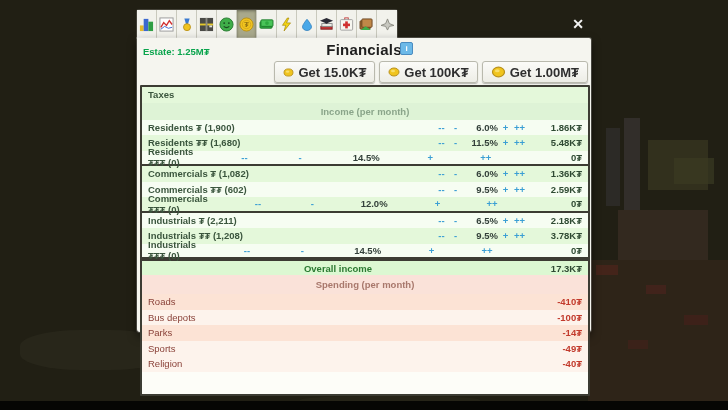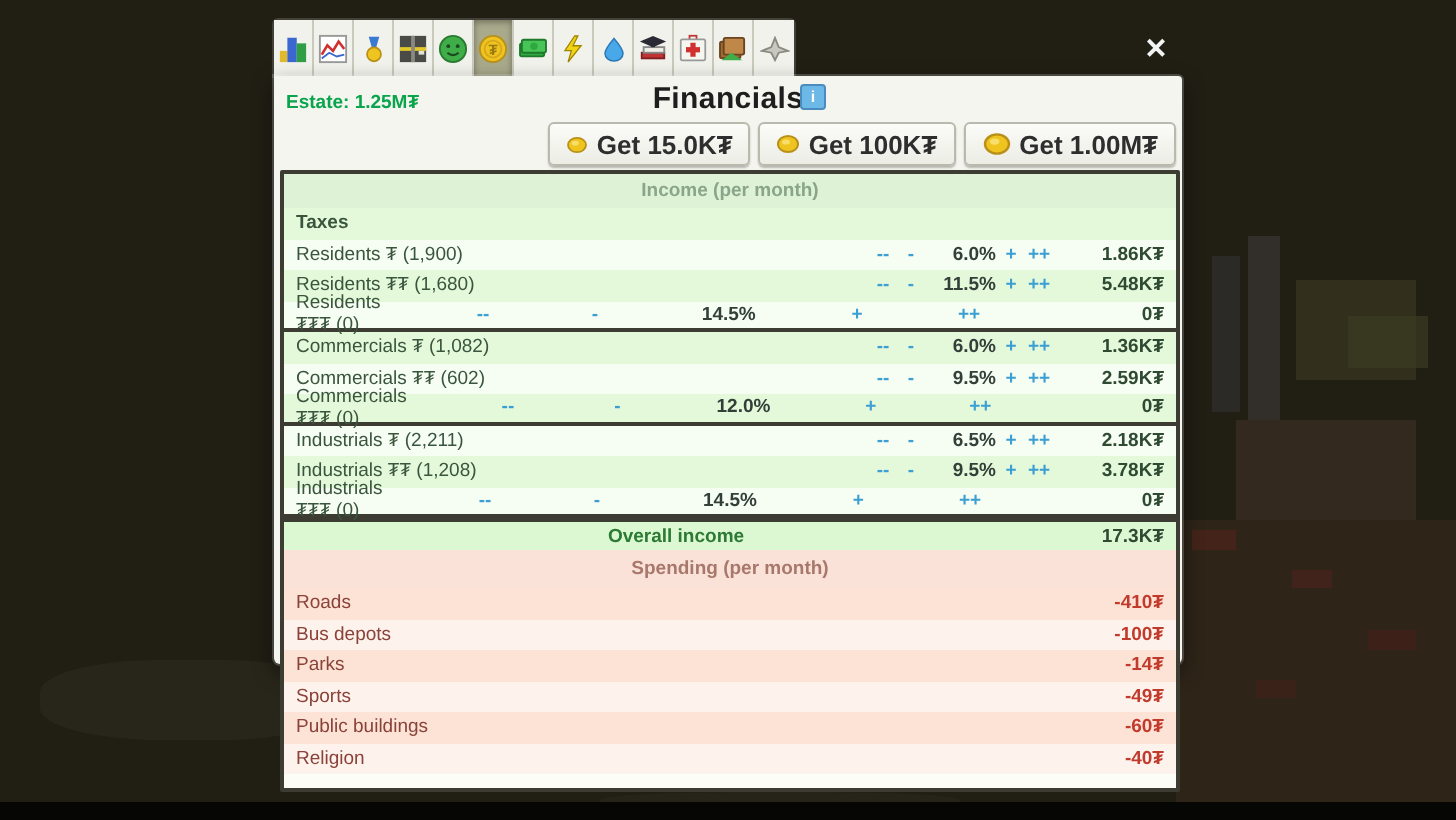--- a/index.html
+++ b/index.html
@@ -38,21 +38,21 @@
         box-shadow:0 1px 1px rgba(0,0,0,.25);cursor:pointer;}
 
   
   .fin-table{position:absolute;left:3px;top:47px;width:446px;height:307px;
              border:2px solid #3c3c33;border-radius:1px;overflow:hidden;background:#fdfdf8;}
   .row{display:flex;align-items:center;height:15.5px;font-size:9.5px;box-sizing:border-box;padding:0 6px;}
   .sec-header{height:17px;justify-content:center;font-weight:bold;}
   .inc-header{background:#def3d6;color:#8aa58a;}
   .sp-header{height:19px;background:#fae2d9;color:#a8786c;}
   .row-taxes{background:#e4f8da;color:#3a553d;font-weight:bold;height:15.5px;}
-  .inc-row .lbl{flex:1;color:#3a553d;}
+  .inc-row .lbl{flex:1;color:#3a553d;font-weight:bold;}
   .inc-row{color:#3a553d;}
   .inc-light{background:#f6fdf2;}
   .inc-green{background:#e4f8da;}
   .group-end{border-bottom:2px solid #3c3c33;gap:44px;}
   .ctrl{color:#3b9fd4;font-weight:bold;cursor:pointer;text-align:center;}
   .c-m2{width:17px;} .c-m1{width:11px;} .c-p1{width:11px;} .c-p2{width:17px;}
   .rate{width:37px;text-align:right;font-weight:bold;color:#33403a;padding-right:2px;}
   .amt{width:54px;text-align:right;font-weight:bold;color:#2f4a33;}
   .row-overall{background:#dcf8d2;color:#2c7a33;font-weight:bold;border-top:2px solid #3c3c33;height:16px;}
   .row-overall .lbl{flex:1;text-align:center;}
@@ -196,24 +196,24 @@
     <div class="mbtn">
       <svg width="15" height="12" viewBox="0 0 12 10">
           <ellipse cx="6" cy="5" rx="5" ry="4" fill="#f0c41e" stroke="#b8901a"></ellipse>
           <ellipse cx="5" cy="4" rx="2" ry="1.3" fill="#f8de6a"></ellipse>
         </svg>
       <span>Get 1.00M₮</span>
     </div>
   </div>
 
   <div class="fin-table">
-    <div class="row sec-header inc-header">Income (per month)</div>
     <div class="row row-taxes">
       <span>Taxes</span>
     </div>
+    <div class="row sec-header inc-header">Income (per month)</div>
     <div id="income-rows">
         <div class="row inc-row inc-light">
     <span class="lbl">Residents ₮ (1,900)</span>
     <span class="ctrl c-m2">--</span>
     <span class="ctrl c-m1">-</span>
     <span class="rate">6.0%</span>
     <span class="ctrl c-p1">+</span>
     <span class="ctrl c-p2">++</span>
     <span class="amt">1.86K₮</span>
   </div>
@@ -305,23 +305,19 @@
     <span class="amt">-100₮</span>
   </div>
         <div class="row sp-row sp-peach">
     <span class="lbl">Parks</span>
     <span class="amt">-14₮</span>
   </div>
         <div class="row sp-row sp-light">
     <span class="lbl">Sports</span>
     <span class="amt">-49₮</span>
   </div>
-        <div class="row sp-row sp-peach">
-    <span class="lbl">Public buildings</span>
-    <span class="amt">-60₮</span>
-  </div>
         <div class="row sp-row sp-light">
     <span class="lbl">Religion</span>
     <span class="amt">-40₮</span>
   </div>
       </div>
   </div>
 </div>
 
 </body></html>

